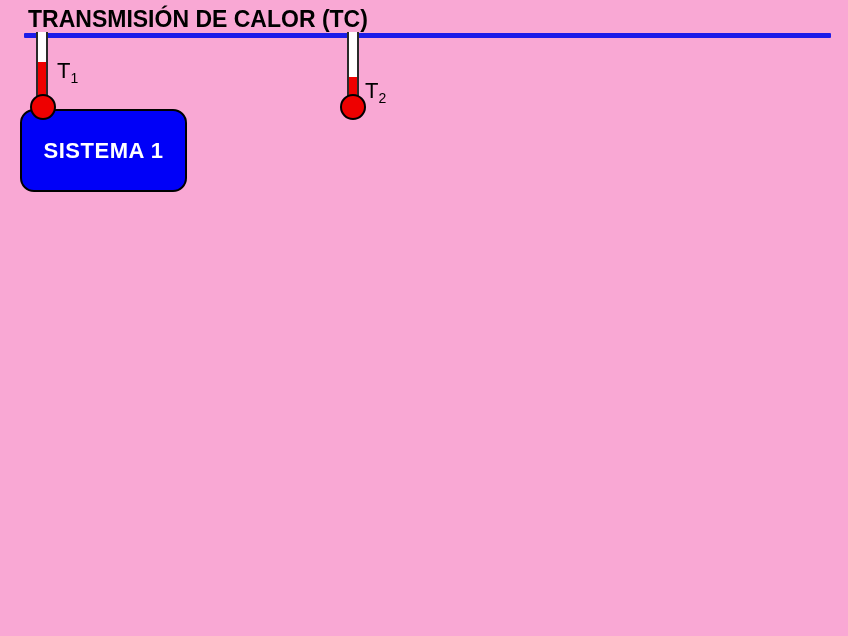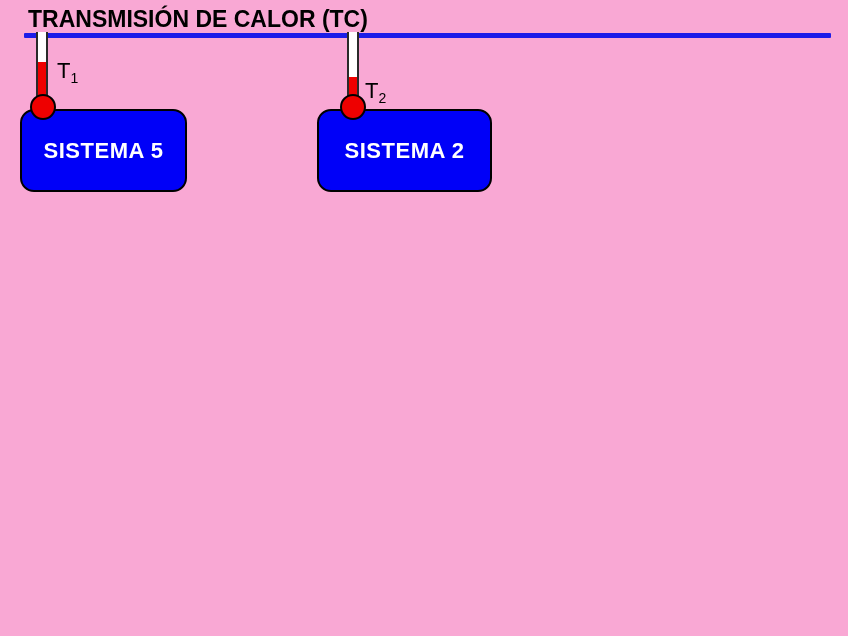--- a/index.html
+++ b/index.html
@@ -122,28 +122,25 @@
   <div class="title">TRANSMISIÓN DE CALOR (TC)</div>
   <div class="rule"></div>
 
   <div class="system" id="sys1">
     <div class="tube">
       <div class="fill" style="height:37px"></div>
     </div>
     <div class="bulb"></div>
     <div class="t-label"><span>T</span><sub>1</sub></div>
     <div class="box">
-      <span class="box-label">SISTEMA 5</span>
+      <span class="box-label">SISTEMA 1</span>
     </div>
   </div>
 
   <div class="system" id="sys2">
     <div class="tube">
       <div class="fill" style="height:22px"></div>
     </div>
     <div class="bulb"></div>
     <div class="t-label"><span>T</span><sub>2</sub></div>
-    <div class="box">
-      <span class="box-label">SISTEMA 2</span>
-    </div>
   </div>
 
 </div>
 
 </body></html>

